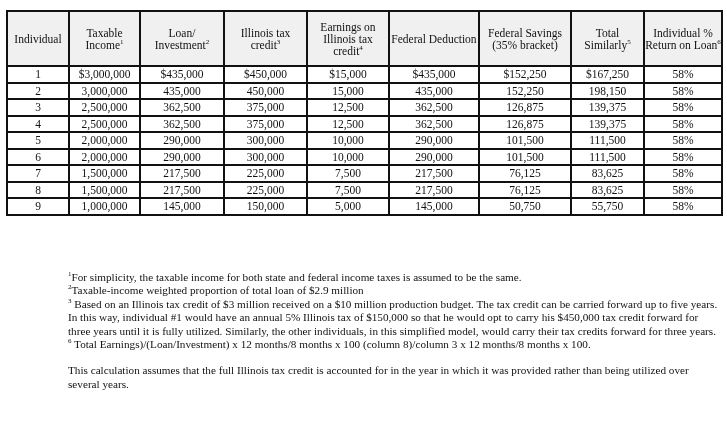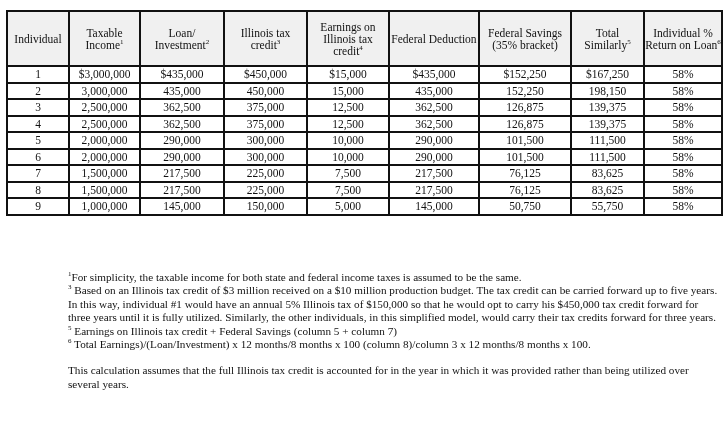--- a/index.html
+++ b/index.html
@@ -142,18 +142,18 @@
         <td>145,000</td>
         <td>50,750</td>
         <td>55,750</td>
         <td>58%</td>
       </tr>
     </tbody>
 </table>
 
 <div class="notes">
   <p><sup>1</sup><span>For simplicity, the taxable income for both state and federal income taxes is assumed to be the same.</span></p>
+  <p><sup>2</sup><span>Taxable-income weighted proportion of total loan of $2.9 million</span></p>
   <p><sup>3</sup><span> Based on an Illinois tax credit of $3 million received on a $10 million production budget.  The tax credit can be carried forward up to five years.  In this way, individual #1 would have an annual 5% Illinois tax of $150,000 so that he would opt to carry his $450,000 tax credit forward for three years until it is fully utilized.  Similarly, the other individuals, in this simplified model, would carry their tax credits forward for three years.</span></p>
-  <p><sup>5</sup><span> Earnings on Illinois tax credit + Federal Savings (column 5 + column 7)</span></p>
   <p><sup>6</sup><span> Total Earnings)/(Loan/Investment) x 12 months/8 months x 100 (column 8)/column 3 x 12 months/8 months x 100.</span></p>
   <div class="gap"></div>
   <p>This calculation assumes that the full Illinois tax credit is accounted for in the year in which it was provided rather than being utilized over several years.</p>
 </div>
 
 </body></html>

